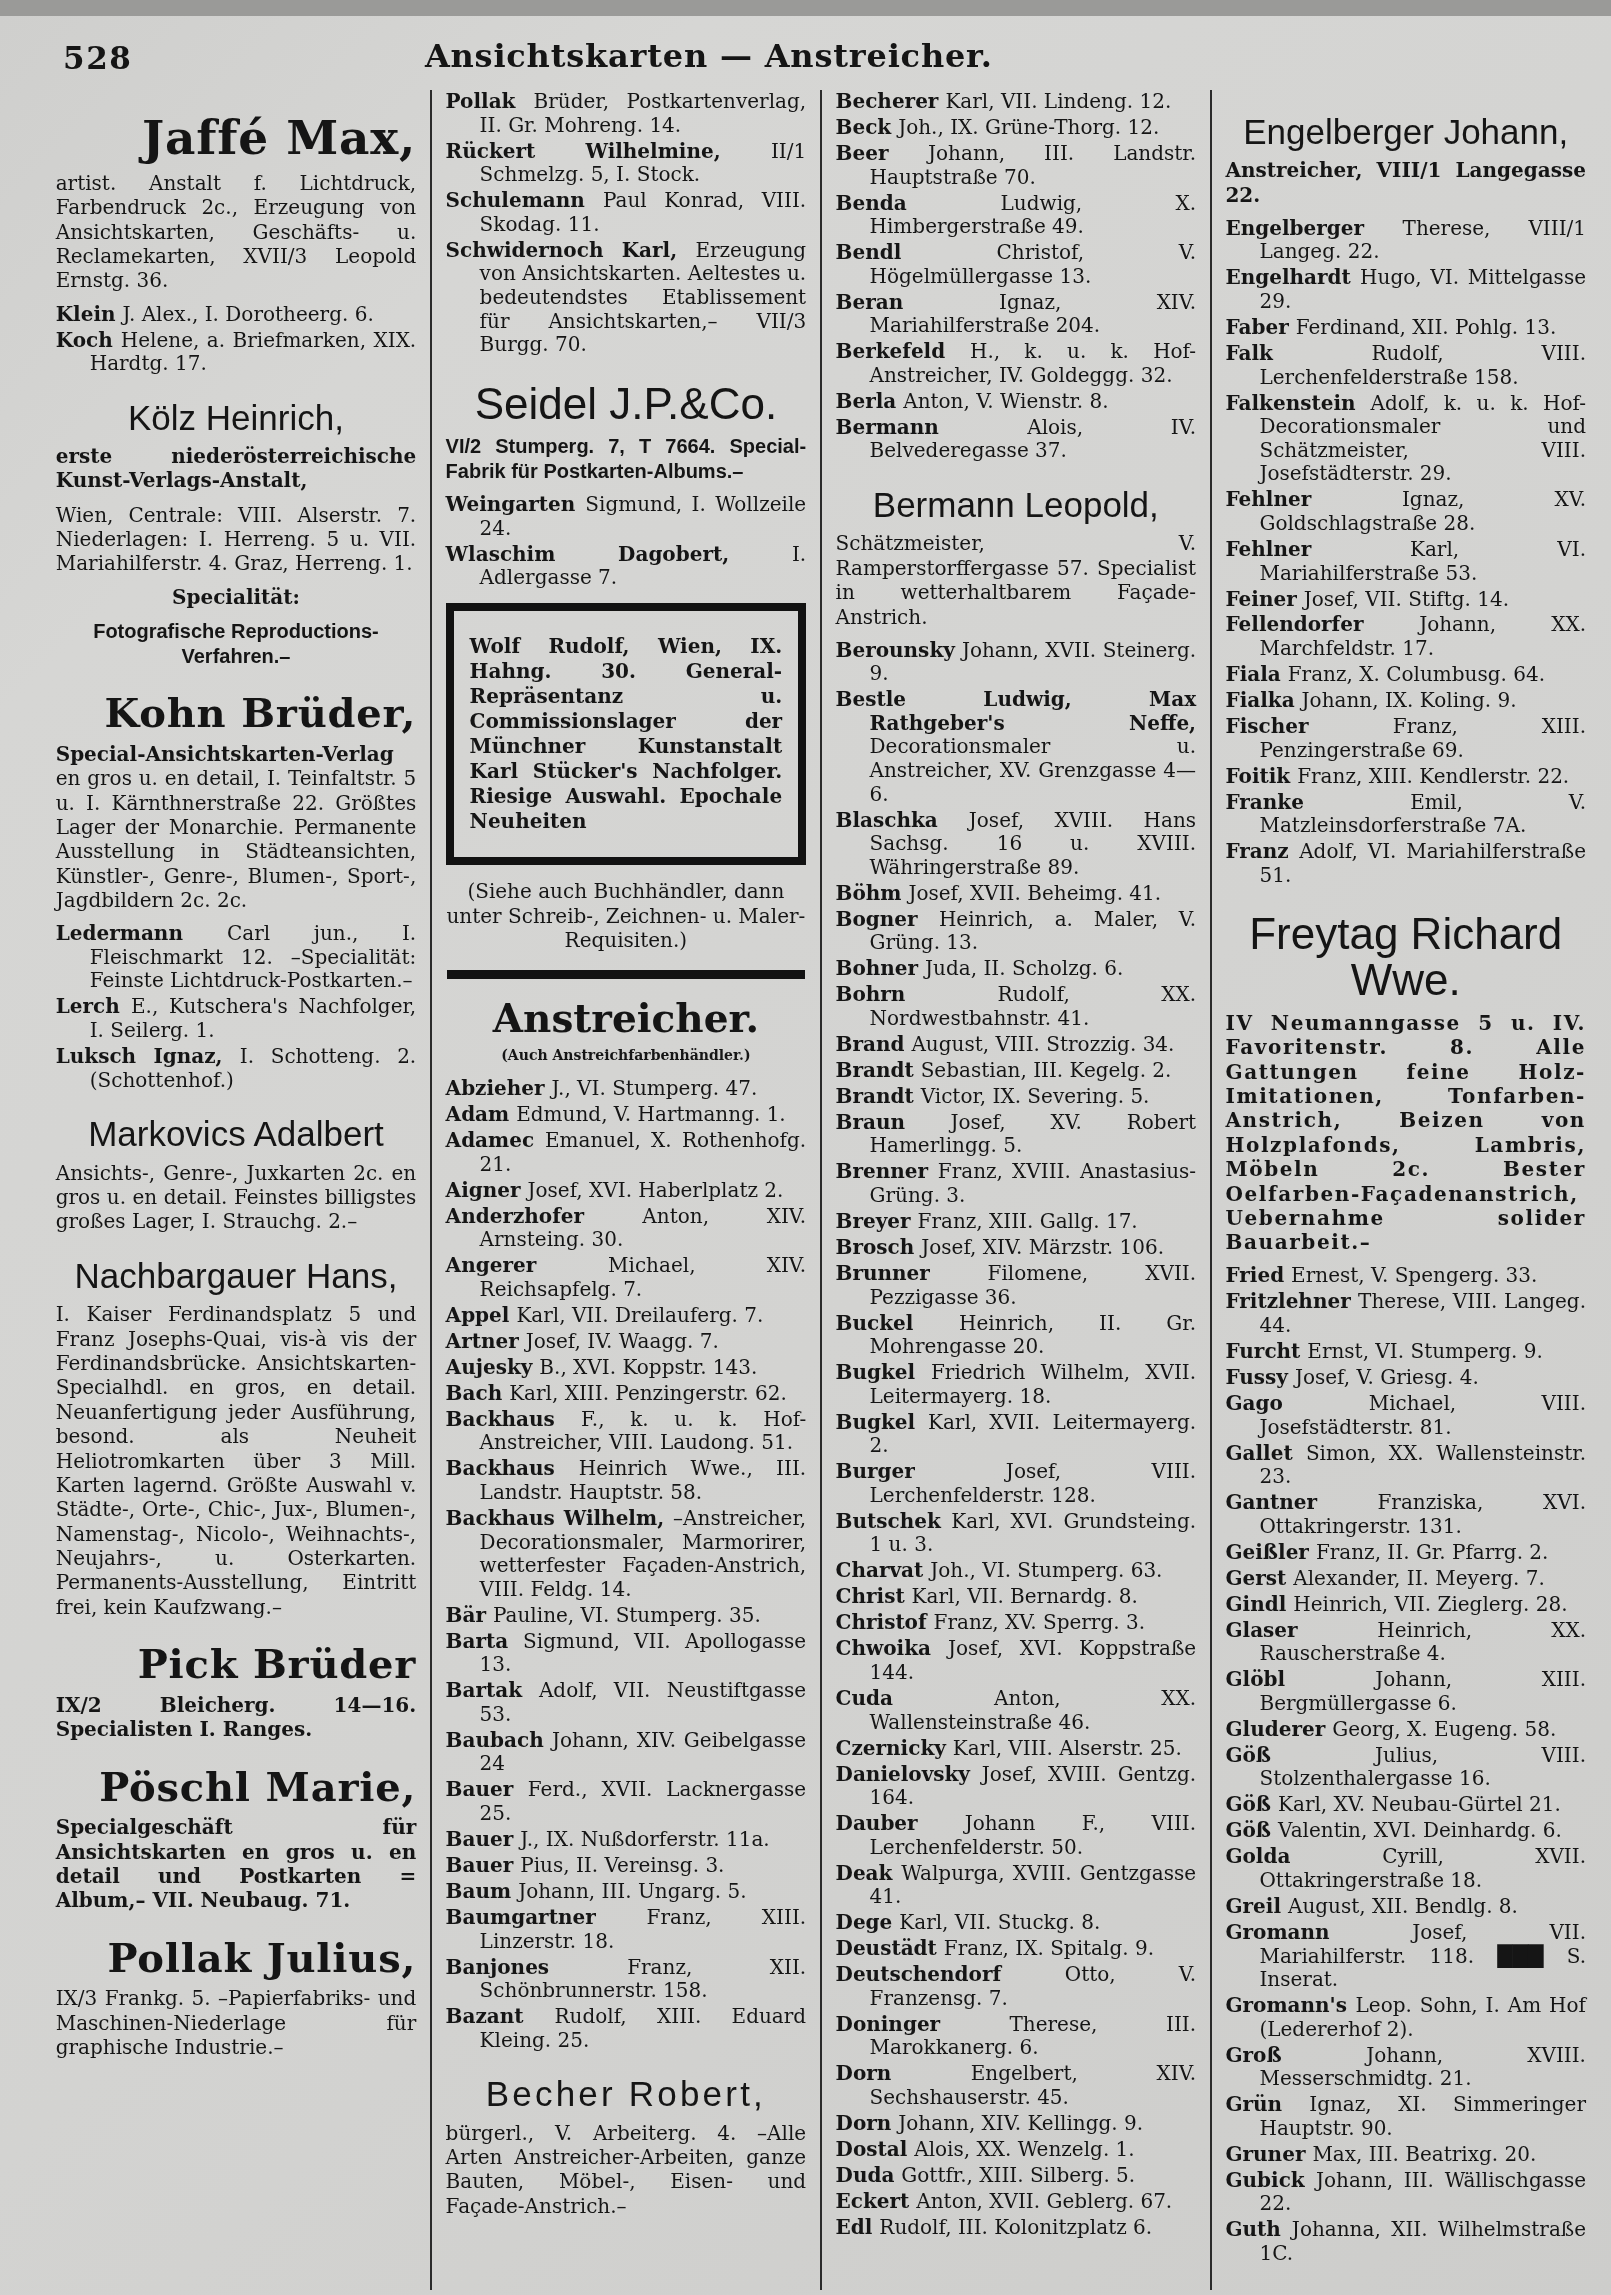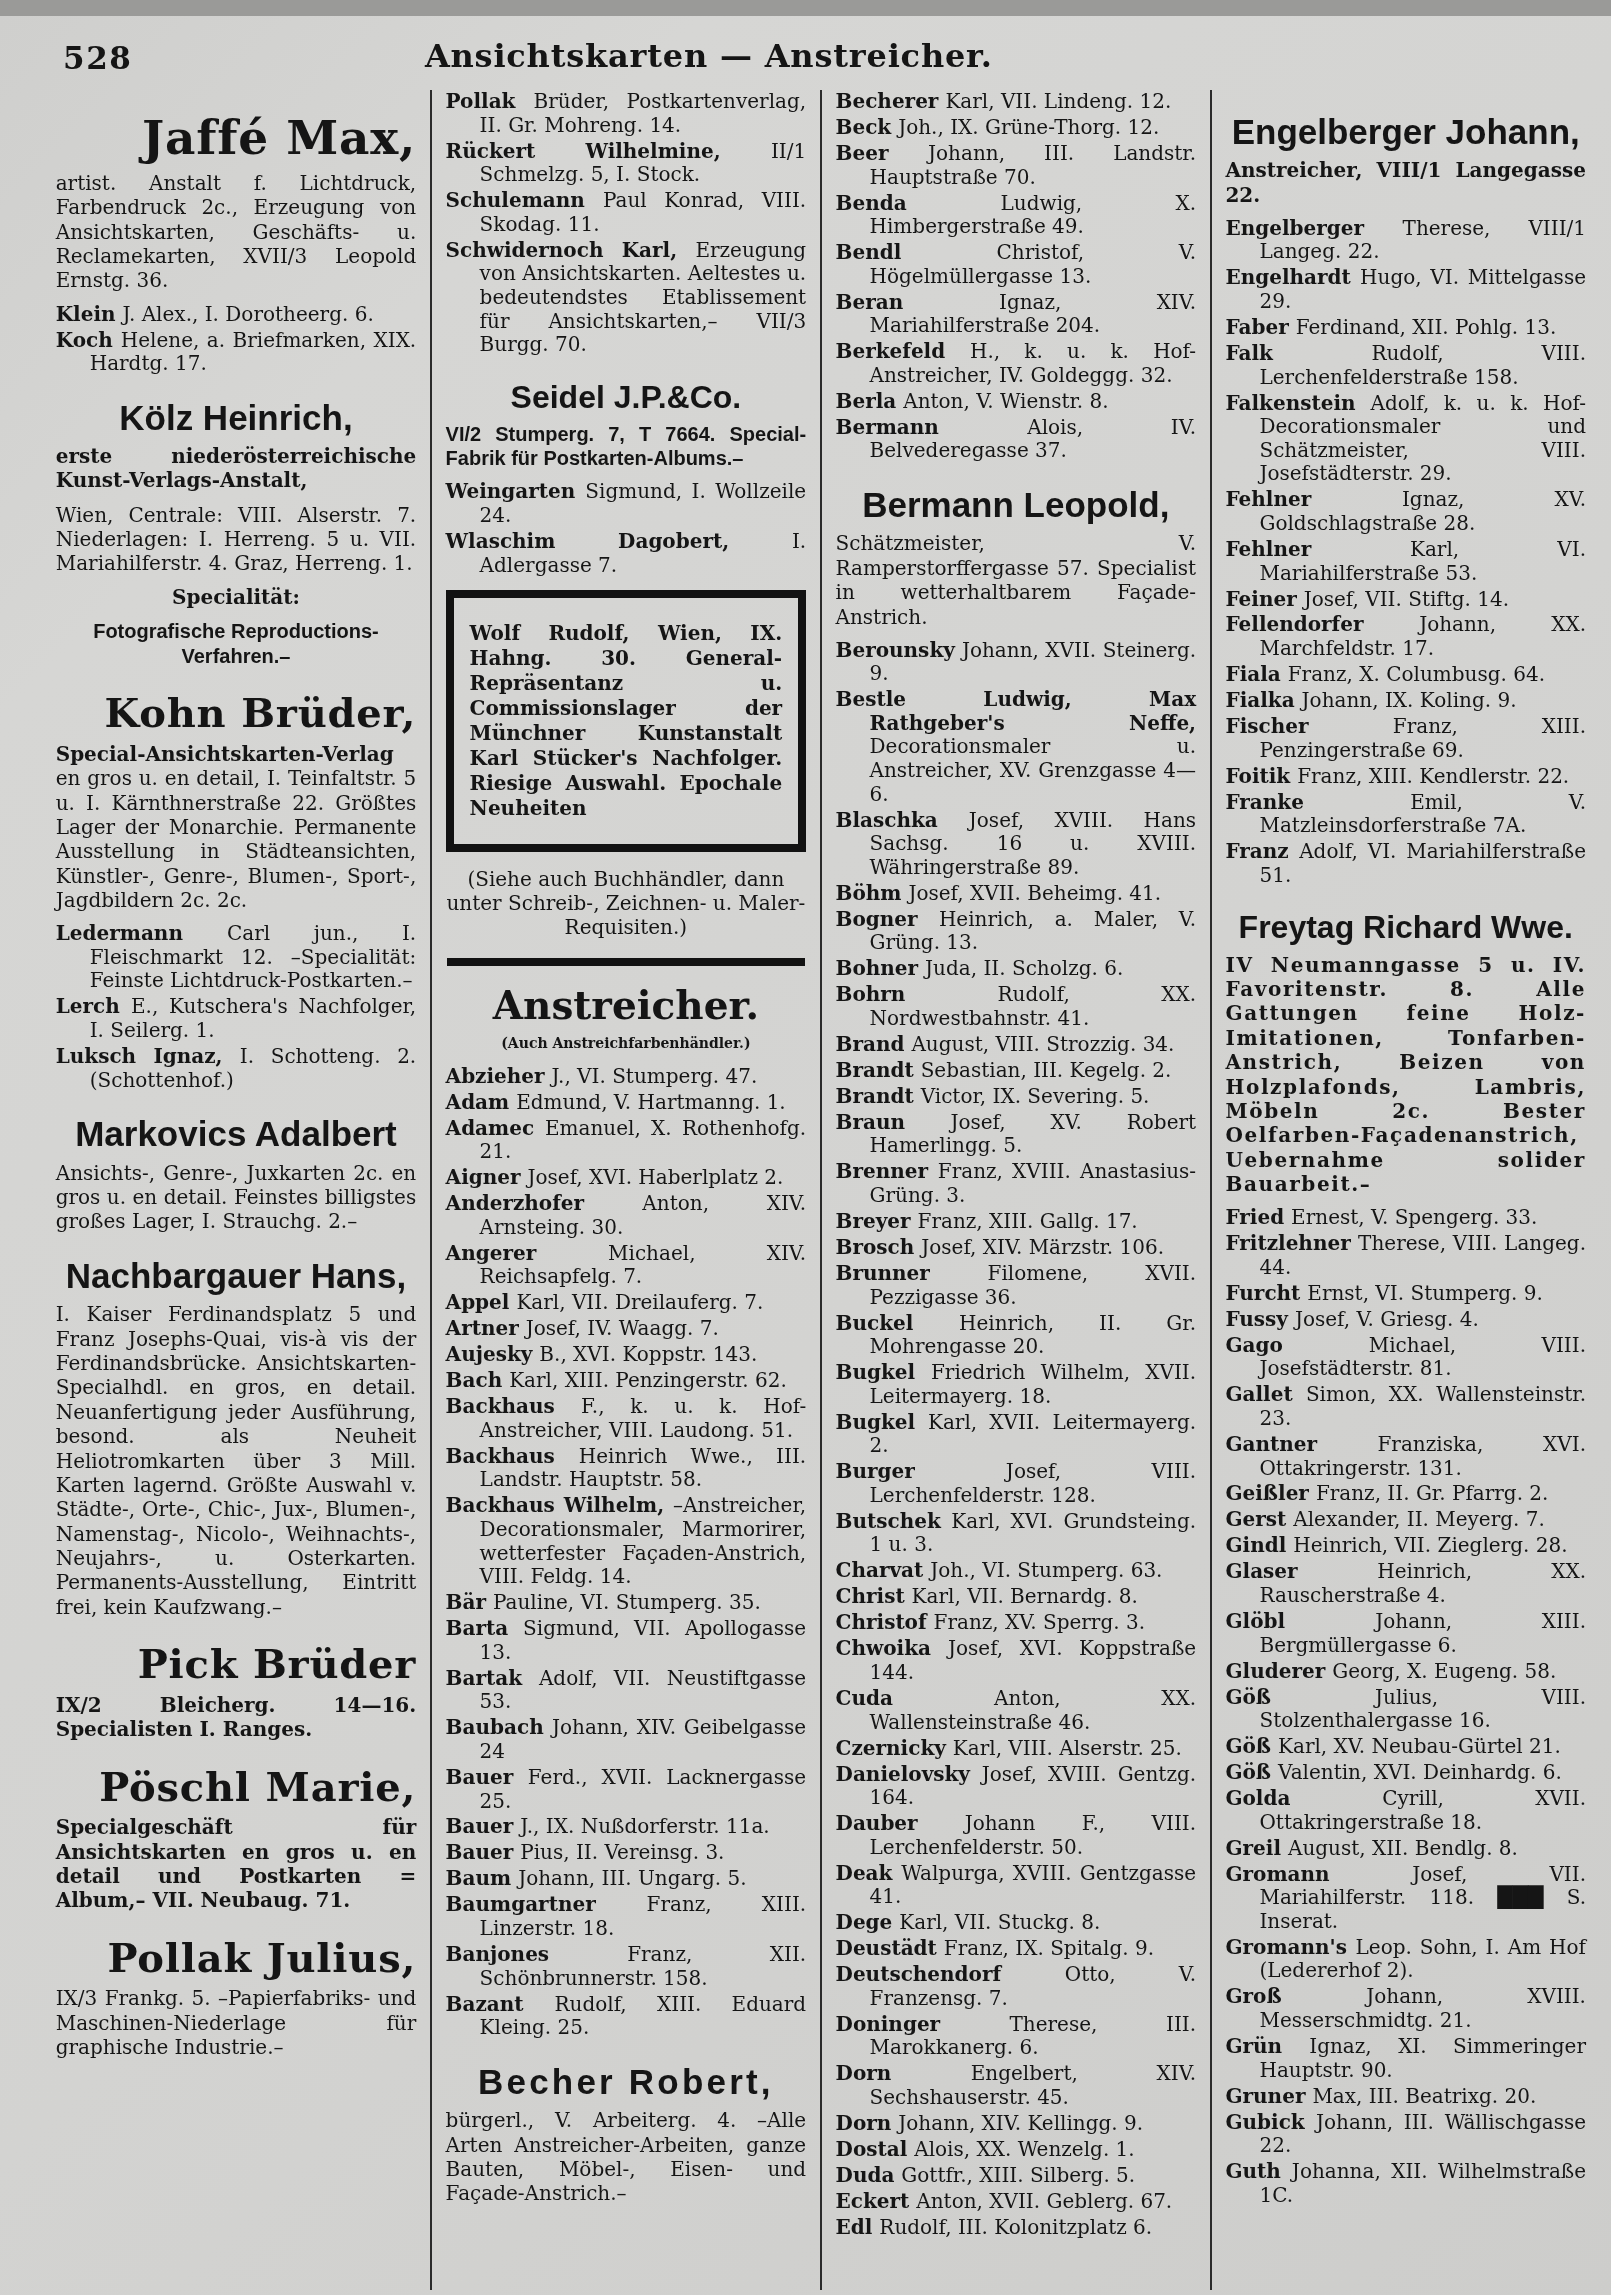--- a/index.html
+++ b/index.html
@@ -25,23 +25,23 @@
   .blk{data:none;}
   .e{font-size:20px;line-height:1.18;text-align:justify;padding-left:34px;text-indent:-34px;margin:0 0 2.4px;}
   .a{font-size:20px;line-height:1.22;text-align:justify;margin:3.2px 0 9.7px;}
   .a.bold{font-weight:bold;}
   .a.center{text-align:center;}
   .a.sans{font-family:"Liberation Sans",sans-serif;}
   .a.ls{letter-spacing:1.6px;}
   .lead{font-weight:bold;}
   .h1{font-weight:bold;text-align:right;font-size:40px;line-height:1.04;margin:24px 0 8px;letter-spacing:0.8px;}
   .h1.xl{font-size:47px;}
-  .h2{font-family:"Liberation Sans",sans-serif;font-weight:bold;text-align:center;
+  .h2{font-family:"Liberation Sans",sans-serif;font-weight:normal;text-align:center;
       font-size:35px;line-height:1.04;margin:24px 0 8px;}
-  .h2.xl{font-size:32px;}
+  .h2.xl{font-size:44px;}
   .h2.ls{letter-spacing:3.2px;}
   .box{border:8px solid #121212;padding:23px 16px;font-weight:bold;font-size:20px;
        line-height:1.25;text-align:justify;margin:13px 0 14.5px;}
   .hr{height:8.9px;background:#121212;margin:17.7px 1.6px 16px;}
   .sect{font-size:39px;font-weight:bold;text-align:center;margin:3.2px 0 6.4px;}
   .sub{font-size:14px;font-weight:bold;text-align:center;line-height:1.2;margin:0 0 13px;}
 </style>
 </head>
 <body>
 

